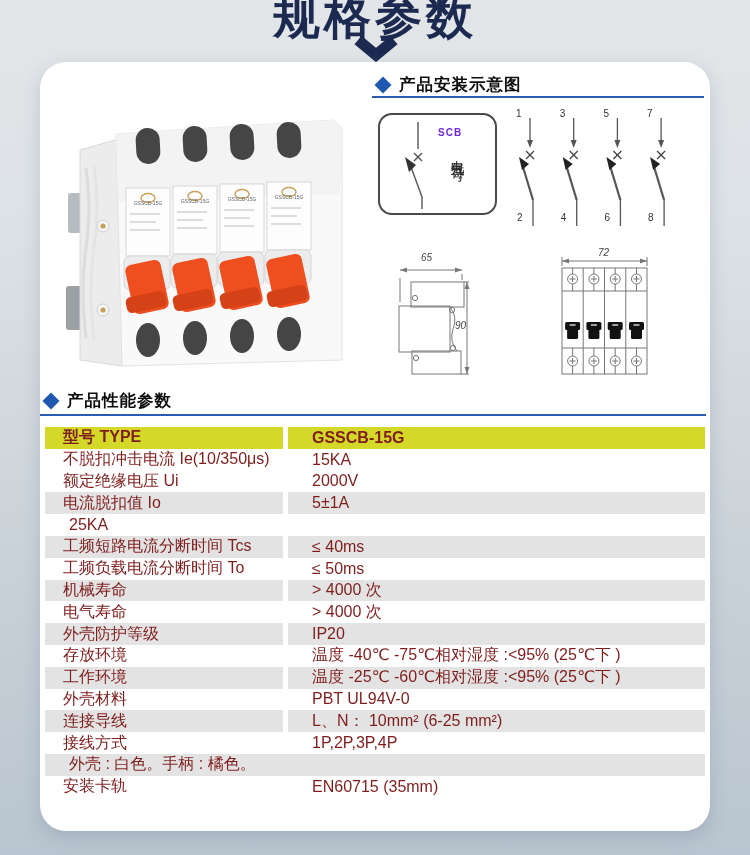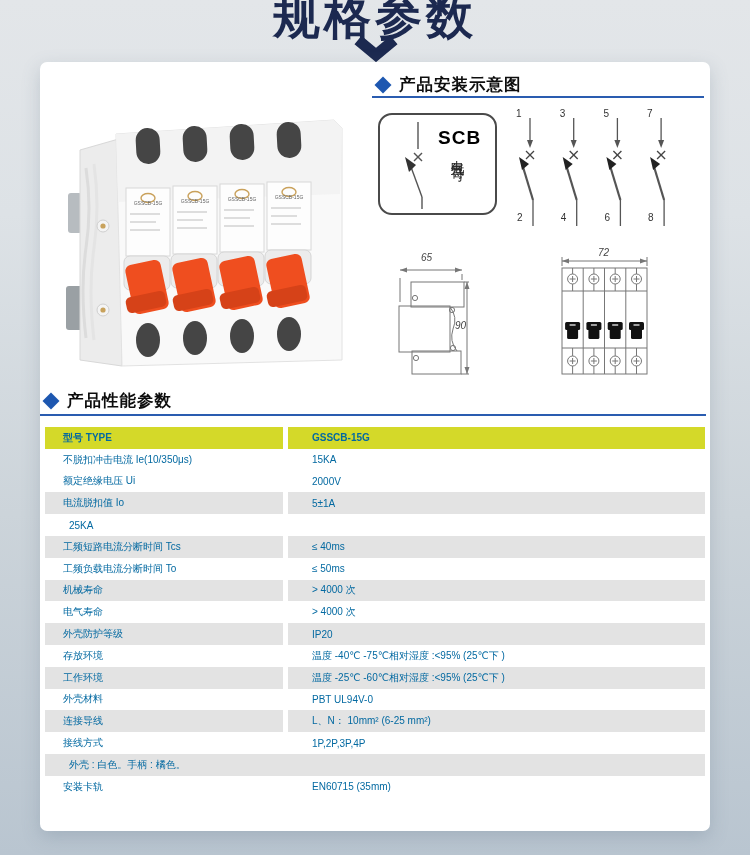--- a/index.html
+++ b/index.html
@@ -3,43 +3,43 @@
 <meta charset="utf-8">
 <style>
   html,body{margin:0;padding:0;}
   body{font-family:"Liberation Sans","DejaVu Sans",sans-serif;}
   .page{position:relative;width:750px;height:855px;overflow:hidden;
         background:linear-gradient(180deg,#e3e6e9 0%,#dde2e6 25%,#ccd4da 60%,#b9c5d0 100%);}
   .page-title{position:absolute;top:-14px;left:0;width:100%;margin:0;text-align:center;
         font-size:47px;font-weight:900;letter-spacing:4px;color:#1c2950;}
   .title-chevron{position:absolute;left:353px;top:36px;}
   .card{position:absolute;left:40px;top:62px;width:670px;height:769px;background:#ffffff;
-        border-radius:7px;box-shadow:0 6px 18px rgba(90,110,130,.25);}
+        border-radius:26px;box-shadow:0 6px 18px rgba(90,110,130,.25);}
   
   .sec-head{position:absolute;display:flex;align-items:center;}
   .diamond{width:12px;height:12px;background:#1d57b0;transform:rotate(45deg);margin-right:10px;}
   .sec-title{font-size:16.5px;font-weight:bold;color:#0d0d0d;letter-spacing:1px;}
   .blue-rule{position:absolute;height:2px;background:#2a5cb0;}
   
   .photo-wrap{position:absolute;left:16px;top:36px;width:292px;height:286px;}
   .pole-label-text{position:absolute;width:40px;text-align:center;font-size:5px;color:#666;
         letter-spacing:0;line-height:6px;}
   .scb-box{position:absolute;left:338px;top:51px;width:119px;height:102px;border:2px solid #4a4a4a;
         border-radius:14px;box-sizing:border-box;}
-  .scb-label{position:absolute;left:58px;top:12px;font-size:19px;font-weight:bold;color:#000000;letter-spacing:1px;}
+  .scb-label{position:absolute;left:58px;top:12px;font-size:10px;font-weight:bold;color:#6d28d9;letter-spacing:1px;}
   .scb-vert{position:absolute;left:68px;top:34px;height:66px;writing-mode:vertical-rl;
         font-size:13.5px;color:#222;letter-spacing:3px;font-weight:500;}
   .poles-wrap{position:absolute;left:473px;top:50px;width:192px;height:122px;}
   .pole-num{position:absolute;font-size:10px;color:#333;}
   .drawing{position:absolute;}
   .dim{position:absolute;font-size:10px;color:#444;font-style:italic;}
   
   .spec-table{position:absolute;left:5px;top:365px;width:660px;}
   .spec-row{display:flex;gap:5px;height:21.8px;}
-  .spec-row .cell{display:flex;align-items:center;font-size:10px;color:#0369a1;box-sizing:border-box;}
+  .spec-row .cell{display:flex;align-items:center;font-size:16px;color:#7f1d1d;box-sizing:border-box;}
   .cell.label{width:238px;padding-left:18px;}
   .cell.value{flex:1;padding-left:24px;}
   .spec-header .cell{background:#d4d929;font-weight:bold;}
   .spec-row.shade .cell{background:#e3e3e3;}
   svg{display:block;}
 </style>
 </head>
 <body>
 
 <div class="page">

